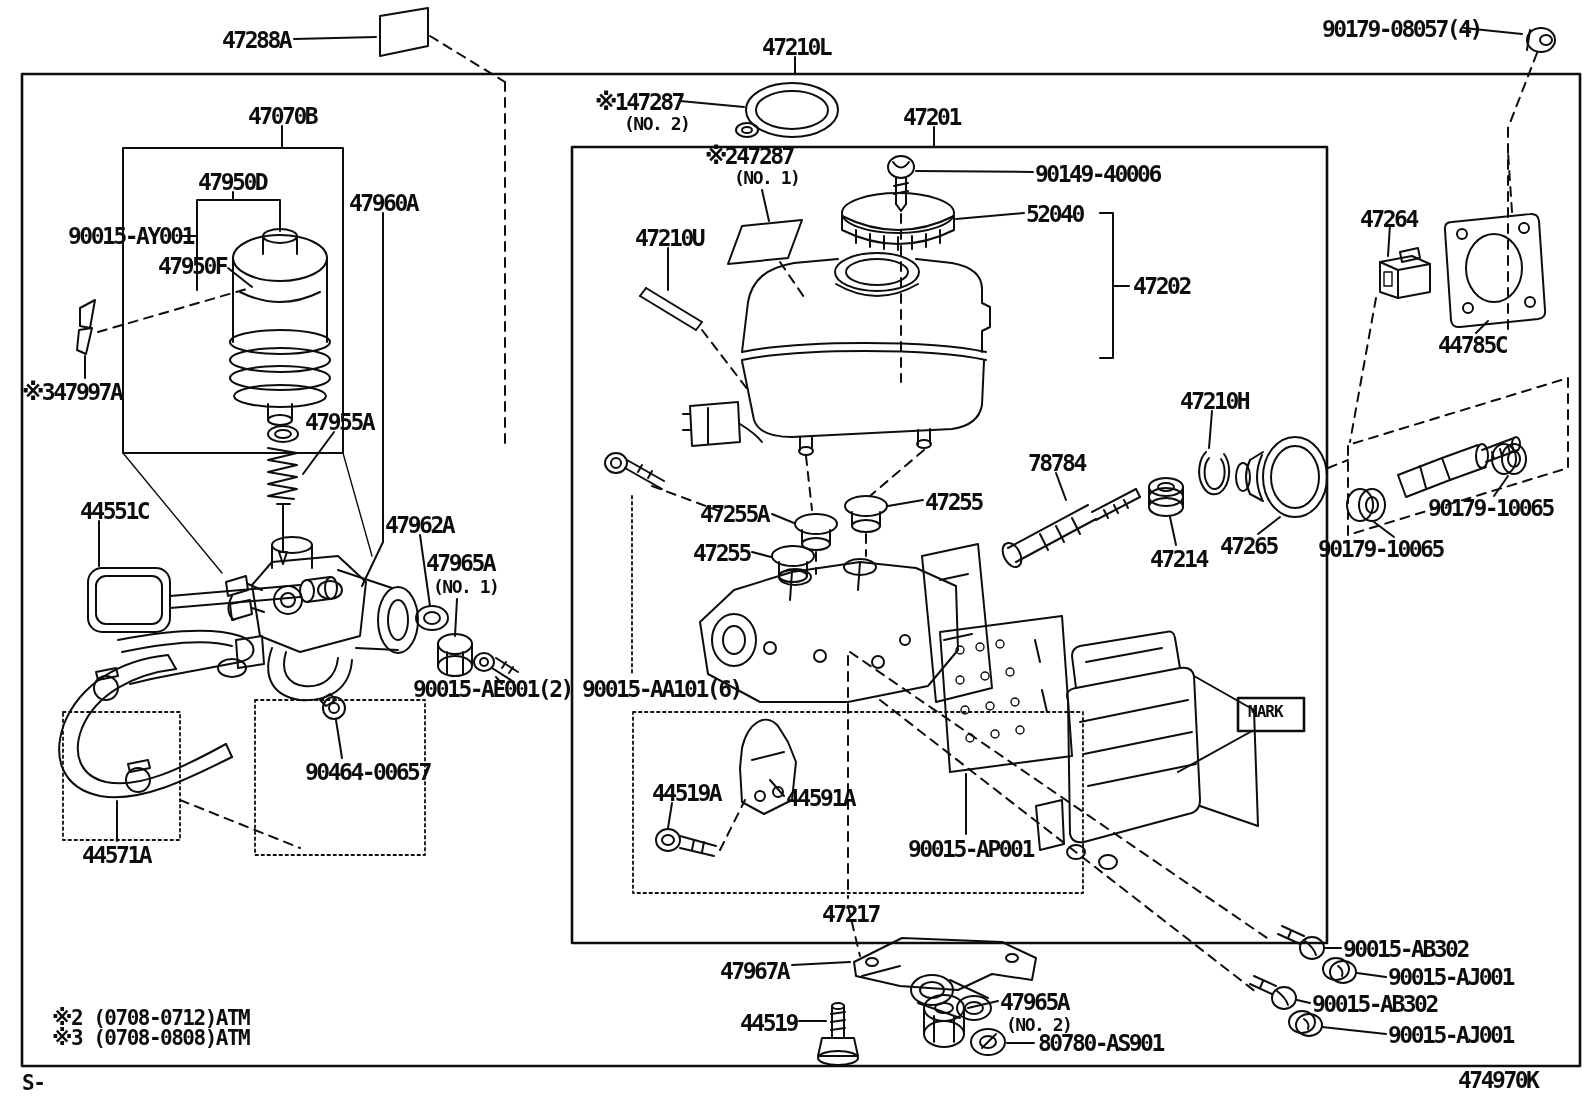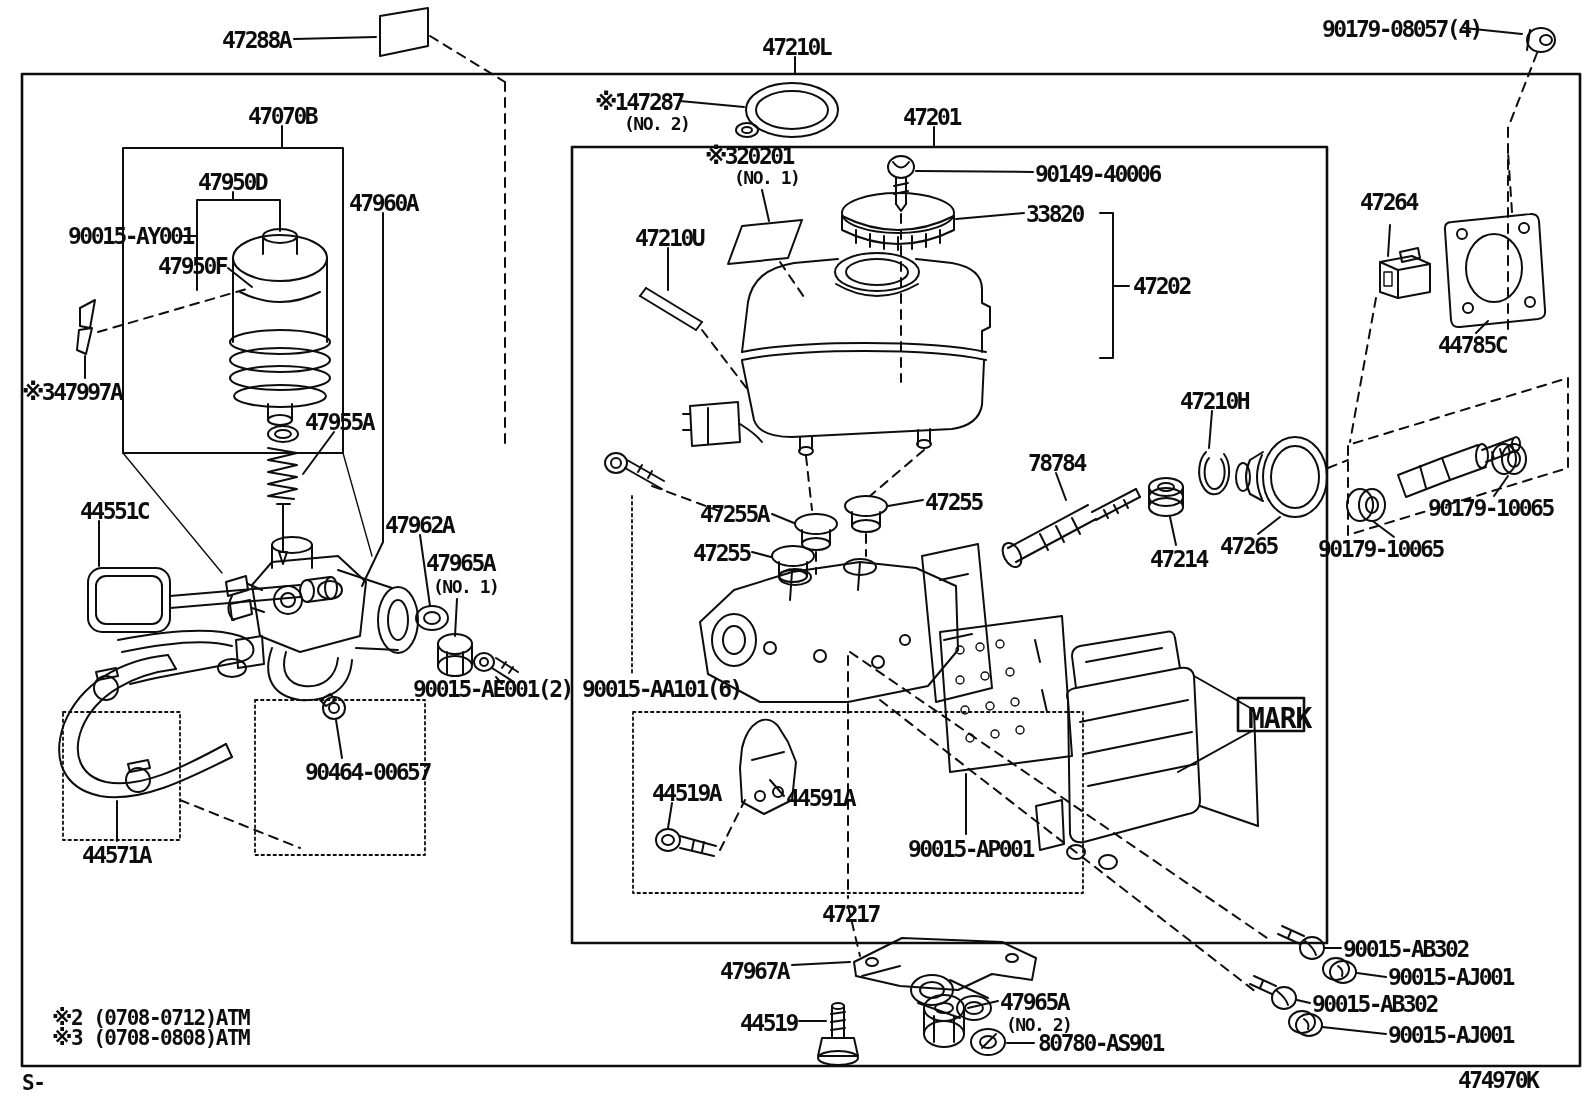--- a/index.html
+++ b/index.html
@@ -8,21 +8,21 @@
   #art{position:absolute;left:0;top:0;}
   .s{stroke:#0d0d0d;stroke-width:2;fill:none;stroke-linecap:round;stroke-linejoin:round;}
   .thin{stroke-width:1.4;}
   .bd{stroke-width:2.6;}
   .dash{stroke-dasharray:9 7;}
   .dot{stroke-dasharray:2.5 3.5;stroke-width:1.8;}
   .lbl{position:absolute;font-weight:bold;font-size:23px;letter-spacing:-2.5px;
        color:#0d0d0d;white-space:pre;line-height:1.05;}
   .sm{font-size:18px;letter-spacing:-1.5px;}
   .note{font-size:21px;letter-spacing:-1.5px;}
-  .mk{font-size:28px;letter-spacing:-1px;}
+  .mk{font-size:16px;letter-spacing:-1px;}
 </style>
 </head>
 <body>
 
 <div id="stage">
 
 <svg id="art" width="1592" height="1099" viewBox="0 0 1592 1099">
 
   <g>
     <rect class="s bd" x="22" y="74" width="1558" height="992"></rect>
@@ -509,37 +509,37 @@
   <div class="lbl" style="left:305px;top:410px">47955A</div>
   <div class="lbl" style="left:80px;top:499px">44551C</div>
   <div class="lbl" style="left:385px;top:513px">47962A</div>
   <div class="lbl" style="left:426px;top:551px">47965A</div>
   <div class="lbl sm" style="left:433px;top:578px">(NO. 1)</div>
   <div class="lbl" style="left:413px;top:677px">90015-AE001(2)</div>
   <div class="lbl" style="left:305px;top:760px">90464-00657</div>
   <div class="lbl" style="left:82px;top:843px">44571A</div>
   <div class="lbl" style="left:595px;top:90px">※147287</div>
   <div class="lbl sm" style="left:624px;top:115px">(NO. 2)</div>
-  <div class="lbl" style="left:705px;top:144px">※320201</div>
+  <div class="lbl" style="left:705px;top:144px">※247287</div>
   <div class="lbl sm" style="left:734px;top:169px">(NO. 1)</div>
   <div class="lbl" style="left:903px;top:105px">47201</div>
   <div class="lbl" style="left:1035px;top:162px">90149-40006</div>
-  <div class="lbl" style="left:1026px;top:202px">33820</div>
+  <div class="lbl" style="left:1026px;top:202px">52040</div>
   <div class="lbl" style="left:1133px;top:274px">47202</div>
   <div class="lbl" style="left:635px;top:226px">47210U</div>
   <div class="lbl" style="left:700px;top:502px">47255A</div>
   <div class="lbl" style="left:925px;top:490px">47255</div>
   <div class="lbl" style="left:693px;top:541px">47255</div>
   <div class="lbl" style="left:582px;top:677px">90015-AA101(6)</div>
   <div class="lbl" style="left:652px;top:781px">44519A</div>
   <div class="lbl" style="left:786px;top:786px">44591A</div>
   <div class="lbl" style="left:908px;top:837px">90015-AP001</div>
   <div class="lbl" style="left:822px;top:902px">47217</div>
   <div class="lbl mk" style="left:1248px;top:704px">MARK</div>
-  <div class="lbl" style="left:1360px;top:190px">47264</div>
+  <div class="lbl" style="left:1360px;top:207px">47264</div>
   <div class="lbl" style="left:1438px;top:333px">44785C</div>
   <div class="lbl" style="left:1180px;top:389px">47210H</div>
   <div class="lbl" style="left:1028px;top:451px">78784</div>
   <div class="lbl" style="left:1150px;top:547px">47214</div>
   <div class="lbl" style="left:1220px;top:534px">47265</div>
   <div class="lbl" style="left:1318px;top:537px">90179-10065</div>
   <div class="lbl" style="left:1428px;top:496px">90179-10065</div>
   <div class="lbl" style="left:720px;top:959px">47967A</div>
   <div class="lbl" style="left:740px;top:1011px">44519</div>
   <div class="lbl" style="left:1000px;top:990px">47965A</div>

